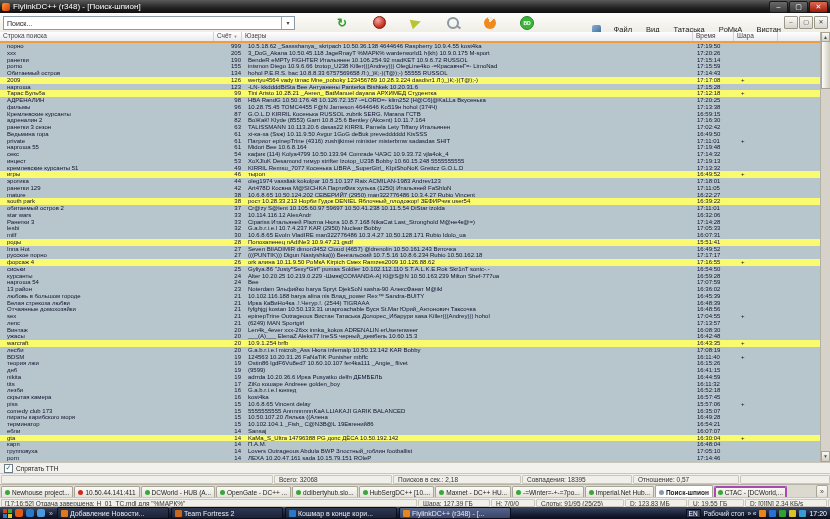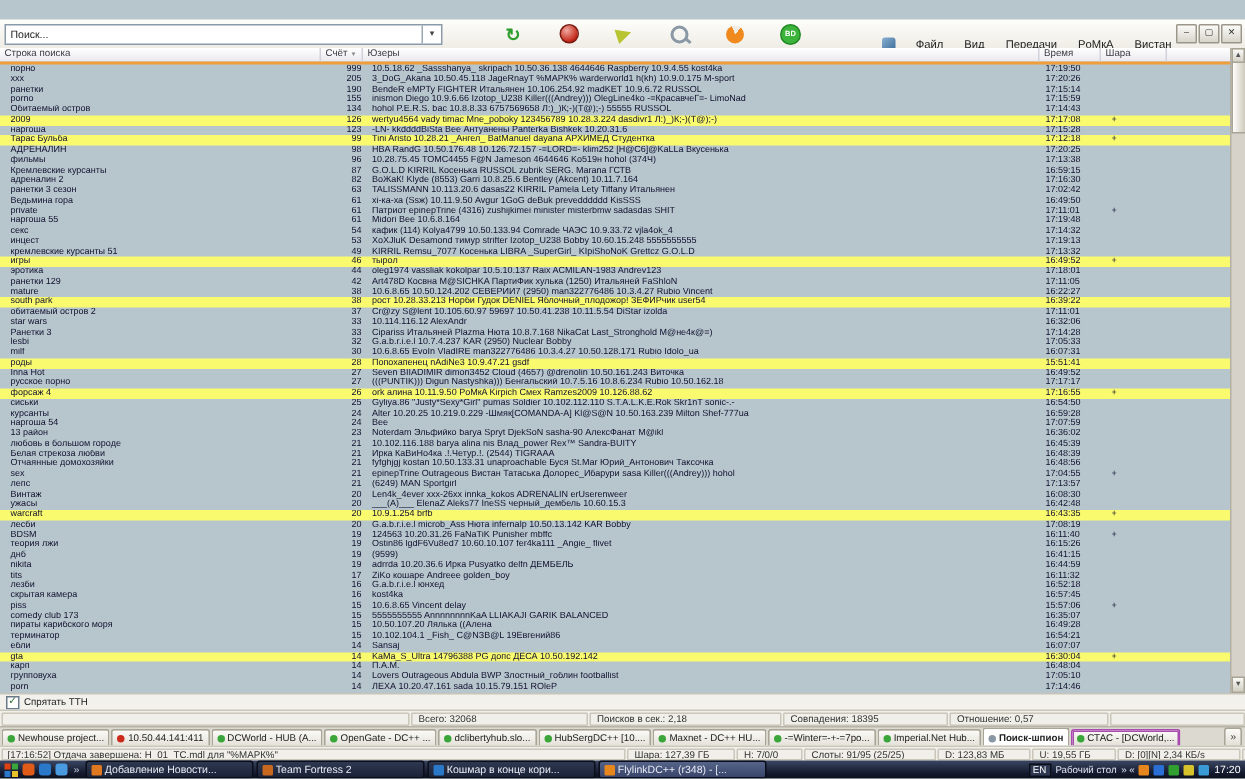--- a/index.html
+++ b/index.html
@@ -100,20 +100,29 @@
   .trayico{width:7px;height:7px;border-radius:1px;}
   .lang{background:#2e3850;border:1px solid #0a0e1a;padding:0 2px;font-size:6.5px;}
   .deskband{font-size:6.5px;color:#dfe4f0;white-space:nowrap;}
   .clock{font-size:7px;}
 </style>
 </head>
 <body>
 
 <div id="root">
 
+  <div class="titlebar">
+    <span class="app-ico"></span>
+    <span class="titletext">FlylinkDC++ (r348) - [Поиск-шпион]</span>
+    <span class="winbtns">
+      <span class="wbtn">–</span>
+      <span class="wbtn">▢</span>
+      <span class="wbtn close">✕</span>
+    </span>
+  </div>
 
   <div class="toolbar">
     <div class="combo">
       <span class="val">Поиск...</span>
       <span class="drop">▾</span>
     </div>
     <div class="tbicons" id="tbicons">
         <span class="tbi">
           <span class="g-refresh">↻</span>
         </span>
@@ -131,21 +140,21 @@
         </span>
         <span class="tbi">
           <span class="g-bd">BD</span>
         </span>
       </div>
     <div class="menubar">
       <span class="menu-ico"></span>
       <span id="menuitems" style="display:flex;">
           <span class="mitem">Файл</span>
           <span class="mitem">Вид</span>
-          <span class="mitem">Передачи</span>
+          <span class="mitem">Татаська</span>
           <span class="mitem">PoMкA</span>
           <span class="mitem">Вистан</span>
         </span>
     </div>
     <div class="mdibtns" id="mdibtns">
         <span class="mdib">–</span>
         <span class="mdib">▢</span>
         <span class="mdib">✕</span>
       </div>
   </div>

